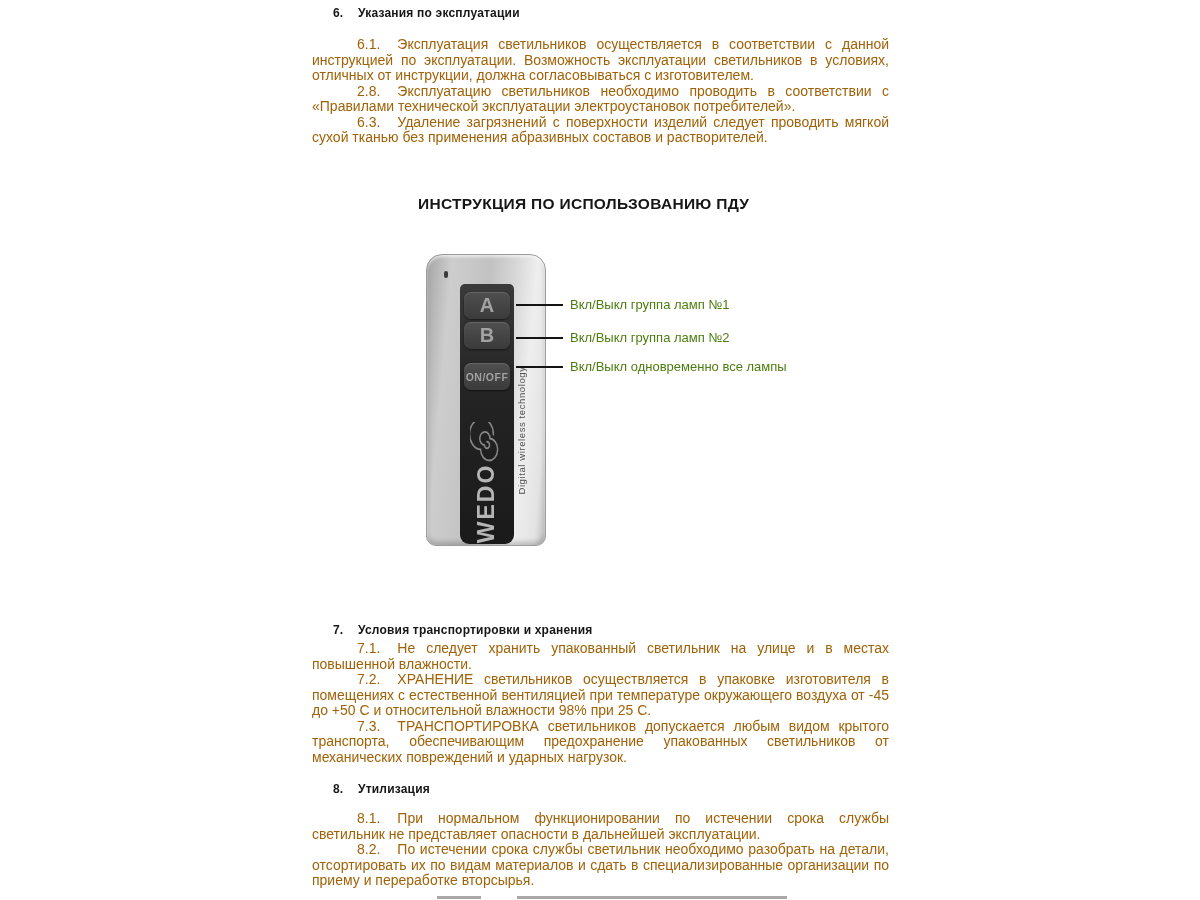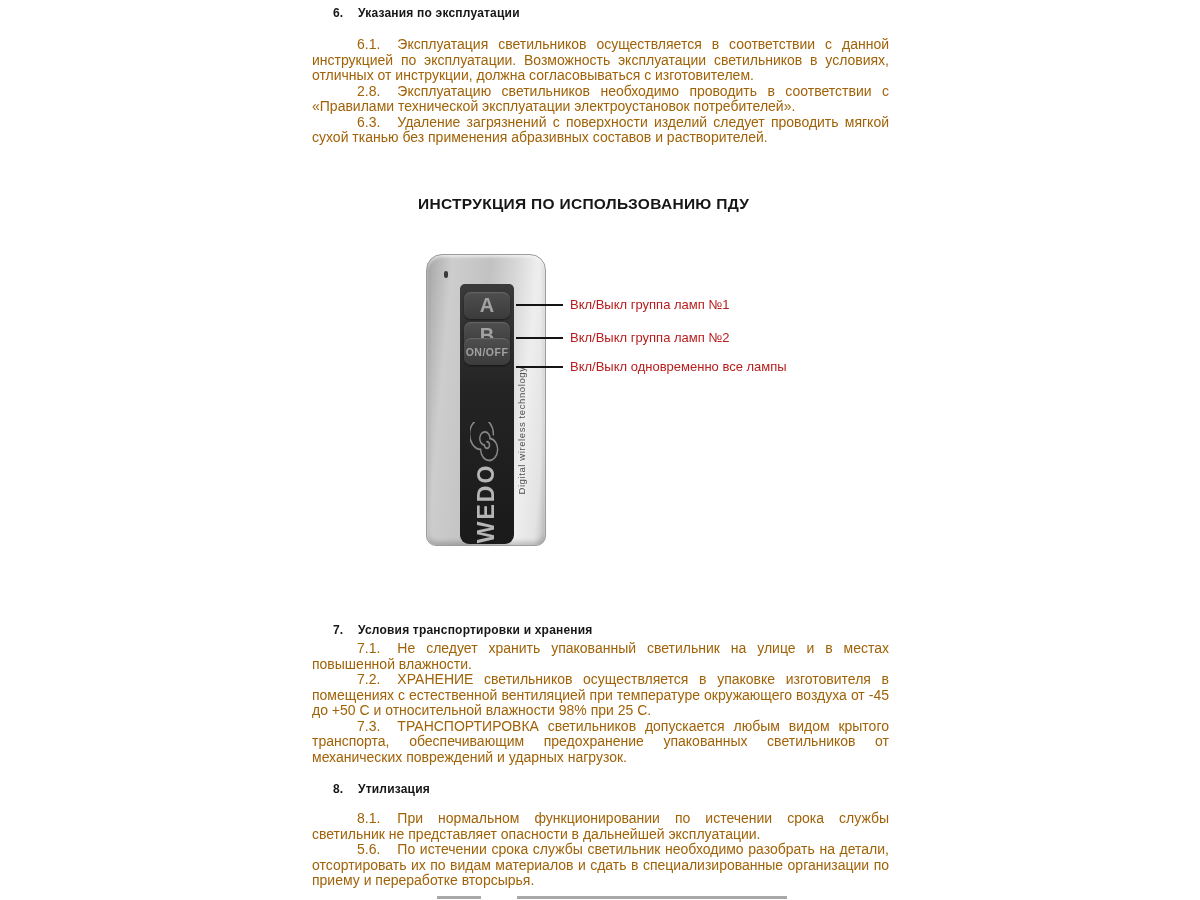--- a/index.html
+++ b/index.html
@@ -44,21 +44,21 @@
   }
   .r-btn{
     position:absolute; left:4px; width:46px; height:27px;
     background:linear-gradient(180deg,#4f4f4f,#3b3b3b);
     border-radius:7px; color:#a2a2a2; font-weight:bold;
     display:flex; align-items:center; justify-content:center;
     box-shadow:inset 0 1px 1px rgba(255,255,255,.14), 0 1px 2px rgba(0,0,0,.5);
   }
   .r-a{top:8px; font-size:20px;}
   .r-b{top:38px; font-size:20px;}
-  .r-onoff{top:54px; font-size:10.5px; letter-spacing:.5px;}
+  .r-onoff{top:79px; font-size:10.5px; letter-spacing:.5px;}
   .swirl{position:absolute; left:44px; top:168px; width:34px; height:44px; opacity:.85;}
   .wedo-text{
     position:absolute; left:34px; top:210px; width:54px; height:78px;
     display:flex; align-items:center; justify-content:center; overflow:visible;
   }
   .wedo-text span{
     transform:rotate(-90deg); font-weight:bold; font-size:23px;
     color:#b5b5b5; letter-spacing:2px; white-space:nowrap;
   }
   .side-text{
@@ -66,21 +66,21 @@
     display:flex; align-items:center; justify-content:center;
   }
   .side-text span{
     transform:rotate(-90deg); white-space:nowrap;
     font-size:9.5px; color:#4f4f4f; letter-spacing:.6px;
   }
   
   .callout-line{position:absolute; left:516px; width:47px; height:2px; background:#141414;}
   .callout-label{
     position:absolute; left:570px; white-space:nowrap;
-    font-size:13px; color:#b91c1c; font-weight:400;
+    font-size:13px; color:#4d7c0f; font-weight:400;
   }
   
   .scan-bar{position:absolute; height:3px; background:#a8a8a8; top:896px;}
 </style>
 </head>
 <body>
 
 <div class="page">
 
   <h2 class="sec-h" style="top:6px">
@@ -129,19 +129,19 @@
     <p class="para"><span class="pnum">7.1.</span><span>Не следует хранить упакованный светильник на улице и в местах повышенной влажности.</span></p>
     <p class="para"><span class="pnum">7.2.</span><span>ХРАНЕНИЕ светильников осуществляется в упаковке изготовителя в помещениях с естественной вентиляцией при температуре окружающего воздуха от -45 до +50 С и относительной влажности 98% при 25 С.</span></p>
     <p class="para"><span class="pnum">7.3.</span><span>ТРАНСПОРТИРОВКА светильников допускается любым видом крытого транспорта, обеспечивающим предохранение упакованных светильников от механических повреждений и ударных нагрузок.</span></p>
   </div>
 
   <h2 class="sec-h" style="top:782px">
     <span class="hnum">8.</span><span>Утилизация</span>
   </h2>
   <div class="col" style="top:811px">
     <p class="para"><span class="pnum">8.1.</span><span>При нормальном функционировании по истечении срока службы светильник не представляет опасности в дальнейшей эксплуатации.</span></p>
-    <p class="para"><span class="pnum">5.6.</span><span>По истечении срока службы светильник необходимо разобрать на детали, отсортировать их по видам материалов и сдать в специализированные организации по приему и переработке вторсырья.</span></p>
+    <p class="para"><span class="pnum">8.2.</span><span>По истечении срока службы светильник необходимо разобрать на детали, отсортировать их по видам материалов и сдать в специализированные организации по приему и переработке вторсырья.</span></p>
   </div>
 
   <div class="scan-bar" style="left:437px; width:44px"></div>
   <div class="scan-bar" style="left:517px; width:270px"></div>
 
 </div>
 
 </body></html>

